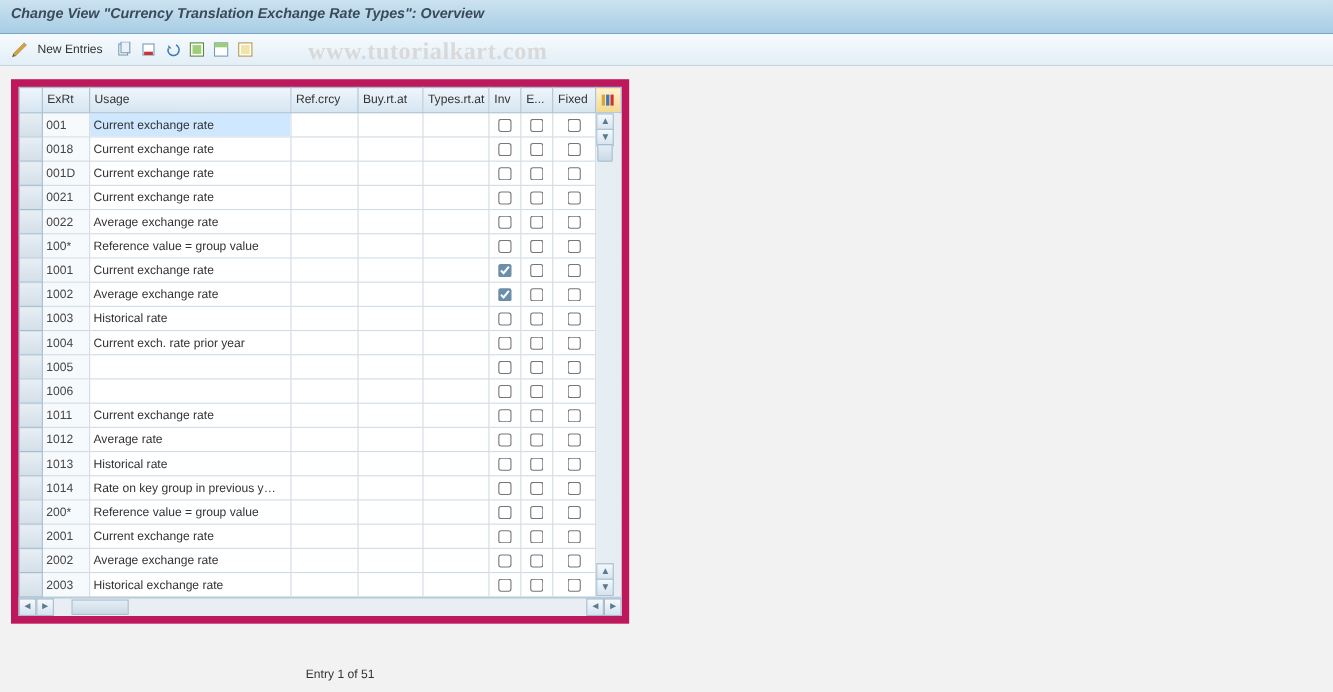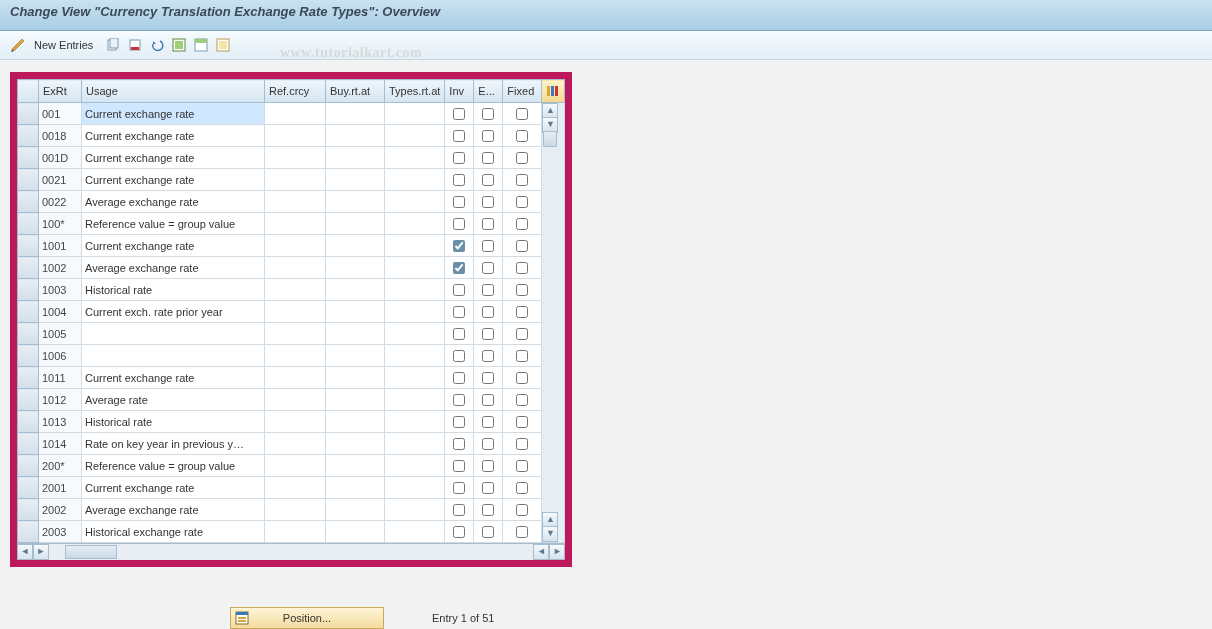--- a/index.html
+++ b/index.html
@@ -41,23 +41,23 @@
     cursor: pointer;
   }
   .toolbar .tlabel {
     margin: 0 10px 0 4px;
     color: #333;
     cursor: pointer;
   }
   .watermark {
     position: absolute;
     left: 280px;
-    top: 14px;
+    top: 3px;
     font-family: Georgia, 'Times New Roman', serif;
-    font-size: 14px;
+    font-size: 22px;
     font-weight: bold;
     color: #d9d9d9;
     letter-spacing: 0.5px;
     pointer-events: none;
   }
   .content {
     padding: 12px 10px;
     background: #f2f2f2;
   }
   .grid-wrap {
@@ -431,21 +431,21 @@
               <td class="col-refcrcy"></td>
               <td class="col-buy"></td>
               <td class="col-sell"></td>
               <td class="col-inv"><input type="checkbox" class="cb" style=""></td>
               <td class="col-e"><input type="checkbox" class="cb" style=""></td>
               <td class="col-fixed"><input type="checkbox" class="cb" style=""></td>
             </tr>
             <tr>
               <td class="rowsel"></td>
               <td class="col-exrt">1014</td>
-              <td class="col-usage">Rate on key year in previous y…</td>
+              <td class="col-usage">Rate on key group in previous y…</td>
               <td class="col-refcrcy"></td>
               <td class="col-buy"></td>
               <td class="col-sell"></td>
               <td class="col-inv"><input type="checkbox" class="cb" style=""></td>
               <td class="col-e"><input type="checkbox" class="cb" style=""></td>
               <td class="col-fixed"><input type="checkbox" class="cb" style=""></td>
             </tr>
             <tr>
               <td class="rowsel"></td>
               <td class="col-exrt">200*</td>
@@ -500,26 +500,15 @@
         </div>
         <div class="htrack">
           <div class="harrow">◄</div>
           <div class="harrow">►</div>
         </div>
       </div>
     </div>
   </div>
 
   <div class="footer">
-    <div class="pos-btn">
-      <span class="ico">
-        <svg width="14" height="14">
-            <rect x="1" y="1" width="12" height="12" fill="#fff" stroke="#8a6a20"></rect>
-            <rect x="1" y="1" width="12" height="3" fill="#3a7ab8"></rect>
-            <rect x="3" y="6" width="8" height="2" fill="#d9a53a"></rect>
-            <rect x="3" y="9" width="8" height="2" fill="#d9a53a"></rect>
-          </svg>
-      </span>
-      <span>Position...</span>
-    </div>
     <span class="entry-label">Entry 1 of 51</span>
   </div>
 </div>
 
 </body></html>

